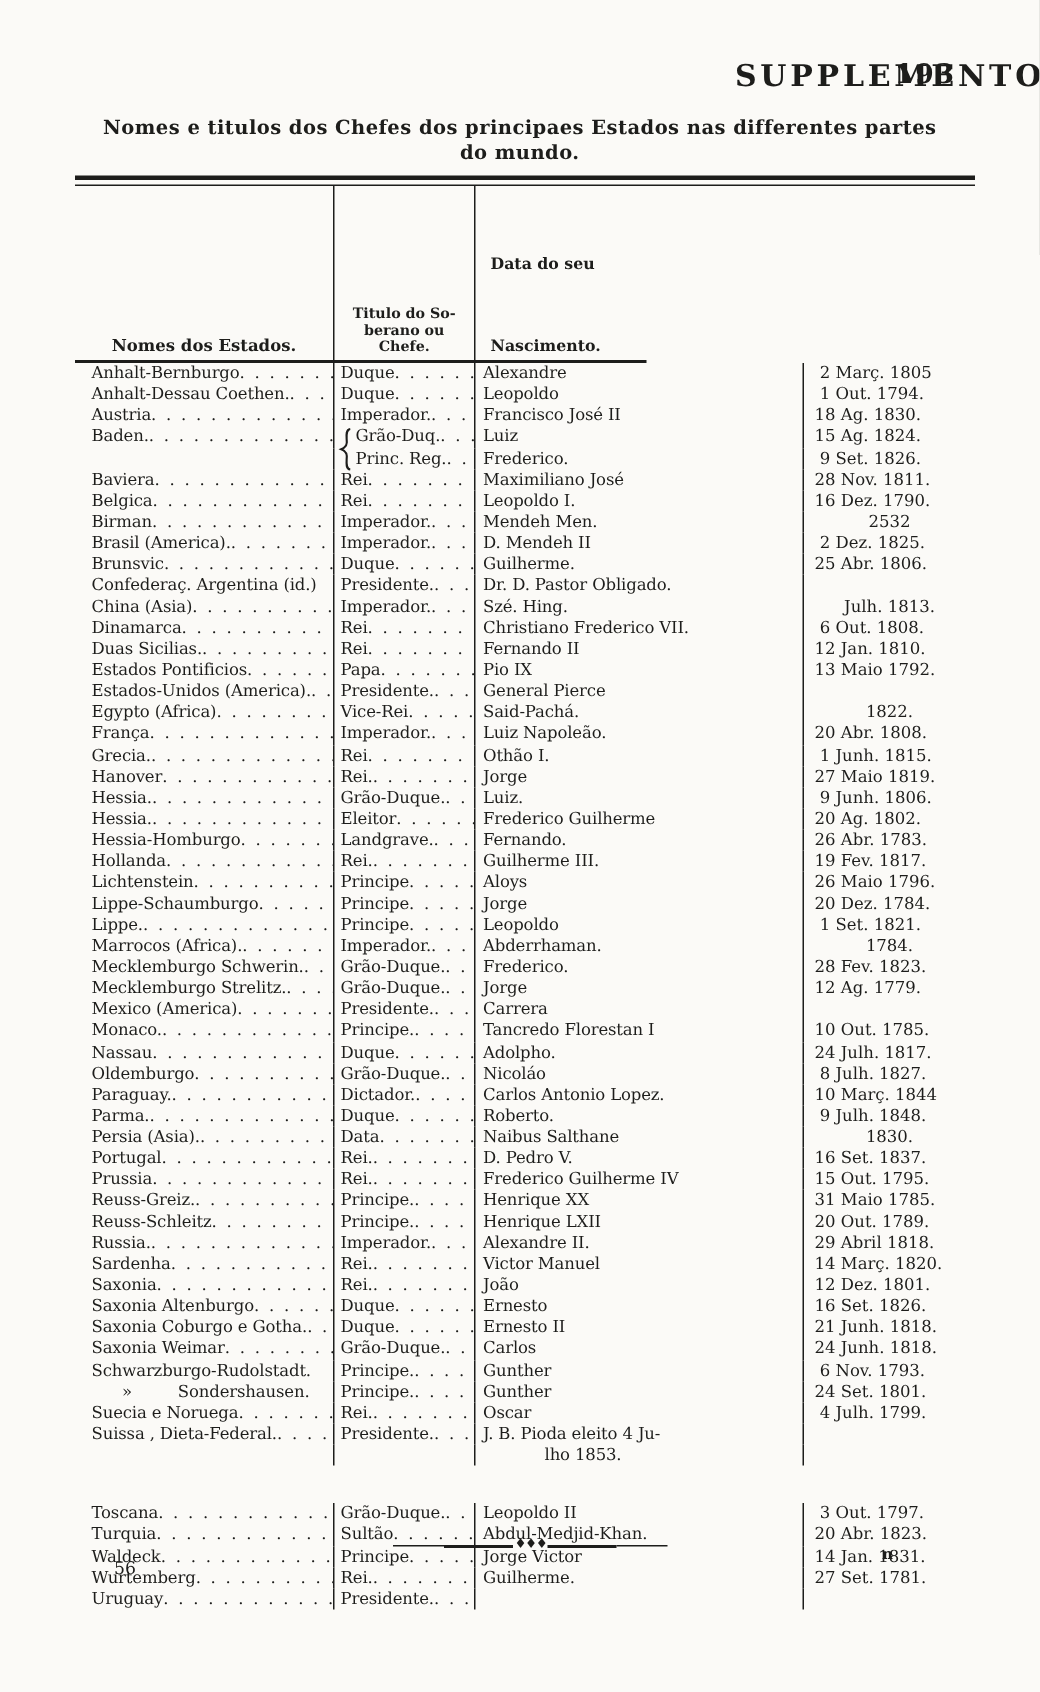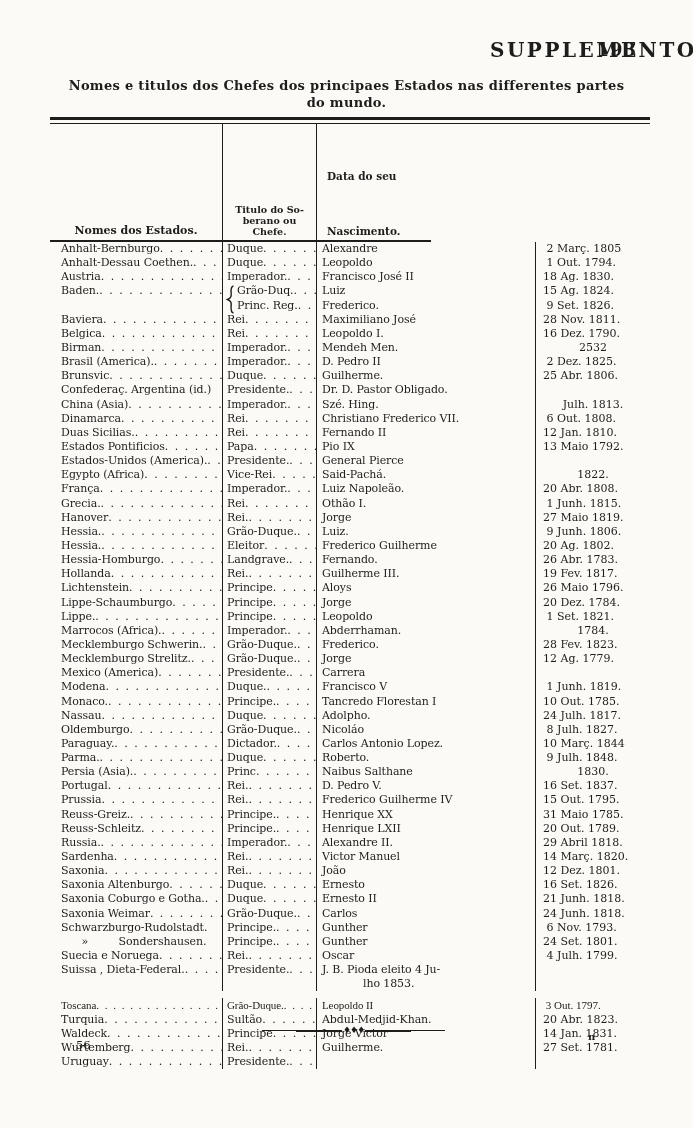--- a/index.html
+++ b/index.html
@@ -27,21 +27,21 @@
       padding:4px 2px 3px;display:flex;flex-direction:column;justify-content:flex-end;}
   .th .hline{text-align:center;}
   .th1{width:172px;font-size:11px;}
   .th2{width:94px;border-left:1.4px solid #1d1d1b;font-size:9.5px;line-height:11px;}
   .th3{width:219px;border-left:1.4px solid #1d1d1b;font-size:10.5px;line-height:12.5px;}
   .th4{width:115px;border-left:1.4px solid #1d1d1b;font-size:10.5px;line-height:12.5px;}
   .th4 .hline{text-align:left;padding-left:8px;margin-top:42px;}
   
   .tbody{}
   .tr{display:flex;height:14.15px;align-items:stretch;}
-  .tr.gap{margin-top:7px;font-family:Liberation Serif, serif;}
+  .tr.gap{margin-top:25px;}
   .td{box-sizing:border-box;font-size:11px;line-height:14.15px;white-space:pre;
       overflow:hidden;display:flex;}
   .td .txt{flex:0 0 auto;letter-spacing:-0.1px;}
   .dots{flex:1 1 auto;overflow:hidden;white-space:nowrap;color:#1d1d1b;}
   .dots::after{content:" . . . . . . . . . . . . . . . . . . . . . . . . . . . . . . . .";
       letter-spacing:1.5px;}
   .td1{width:172px;padding-left:11px;}
   .td2{width:94px;border-left:1.4px solid #1d1d1b;padding-left:4px;position:relative;}
   .td3{width:219px;border-left:1.4px solid #1d1d1b;padding-left:5px;flex-direction:column;}
   .td4{width:115px;border-left:1.4px solid #1d1d1b;padding-left:7px;display:block;}
@@ -133,21 +133,21 @@
         </div>
         <div class="tr">
           <div class="td td1"><span class="txt">Birman</span><span class="dots"></span></div>
           <div class="td td2"><span class="txt">Imperador.</span><span class="dots"></span></div>
           <div class="td td3"><span class="txt">Mendeh Men.</span><span class="dots"></span></div>
           <div class="td td4 center">2532</div>
         </div>
         <div class="tr">
           <div class="td td1"><span class="txt">Brasil (America).</span><span class="dots"></span></div>
           <div class="td td2"><span class="txt">Imperador.</span><span class="dots"></span></div>
-          <div class="td td3"><span class="txt">D. Pedro II</span><span class="dots"></span></div>
+          <div class="td td3"><span class="txt">D. Mendeh II</span><span class="dots"></span></div>
           <div class="td td4"> 2 Dez. 1825.</div>
         </div>
         <div class="tr">
           <div class="td td1"><span class="txt">Brunsvic</span><span class="dots"></span></div>
           <div class="td td2"><span class="txt">Duque</span><span class="dots"></span></div>
           <div class="td td3"><span class="txt">Guilherme.</span><span class="dots"></span></div>
           <div class="td td4">25 Abr. 1806.</div>
         </div>
         <div class="tr">
           <div class="td td1"><span class="txt">Confederaç. Argentina (id.)</span></div>
@@ -269,26 +269,20 @@
           <div class="td td3"><span class="txt">Jorge</span><span class="dots"></span></div>
           <div class="td td4">12 Ag. 1779.</div>
         </div>
         <div class="tr">
           <div class="td td1"><span class="txt">Mexico (America)</span><span class="dots"></span></div>
           <div class="td td2"><span class="txt">Presidente.</span><span class="dots"></span></div>
           <div class="td td3"><span class="txt">Carrera</span><span class="dots"></span></div>
           <div class="td td4"></div>
         </div>
         <div class="tr">
-          <div class="td td1"><span class="txt">Modena</span><span class="dots"></span></div>
-          <div class="td td2"><span class="txt">Duque.</span><span class="dots"></span></div>
-          <div class="td td3"><span class="txt">Francisco V</span><span class="dots"></span></div>
-          <div class="td td4"> 1 Junh. 1819.</div>
-        </div>
-        <div class="tr">
           <div class="td td1"><span class="txt">Monaco.</span><span class="dots"></span></div>
           <div class="td td2"><span class="txt">Principe.</span><span class="dots"></span></div>
           <div class="td td3"><span class="txt">Tancredo Florestan I</span><span class="dots"></span></div>
           <div class="td td4">10 Out. 1785.</div>
         </div>
         <div class="tr">
           <div class="td td1"><span class="txt">Nassau</span><span class="dots"></span></div>
           <div class="td td2"><span class="txt">Duque</span><span class="dots"></span></div>
           <div class="td td3"><span class="txt">Adolpho.</span><span class="dots"></span></div>
           <div class="td td4">24 Julh. 1817.</div>
@@ -306,21 +300,21 @@
           <div class="td td4">10 Març. 1844</div>
         </div>
         <div class="tr">
           <div class="td td1"><span class="txt">Parma.</span><span class="dots"></span></div>
           <div class="td td2"><span class="txt">Duque</span><span class="dots"></span></div>
           <div class="td td3"><span class="txt">Roberto.</span><span class="dots"></span></div>
           <div class="td td4"> 9 Julh. 1848.</div>
         </div>
         <div class="tr">
           <div class="td td1"><span class="txt">Persia (Asia).</span><span class="dots"></span></div>
-          <div class="td td2"><span class="txt">Princ</span><span class="dots"></span></div>
+          <div class="td td2"><span class="txt">Data</span><span class="dots"></span></div>
           <div class="td td3"><span class="txt">Naibus Salthane</span><span class="dots"></span></div>
           <div class="td td4 center">1830.</div>
         </div>
         <div class="tr">
           <div class="td td1"><span class="txt">Portugal</span><span class="dots"></span></div>
           <div class="td td2"><span class="txt">Rei.</span><span class="dots"></span></div>
           <div class="td td3"><span class="txt">D. Pedro V.</span><span class="dots"></span></div>
           <div class="td td4">16 Set. 1837.</div>
         </div>
         <div class="tr">

